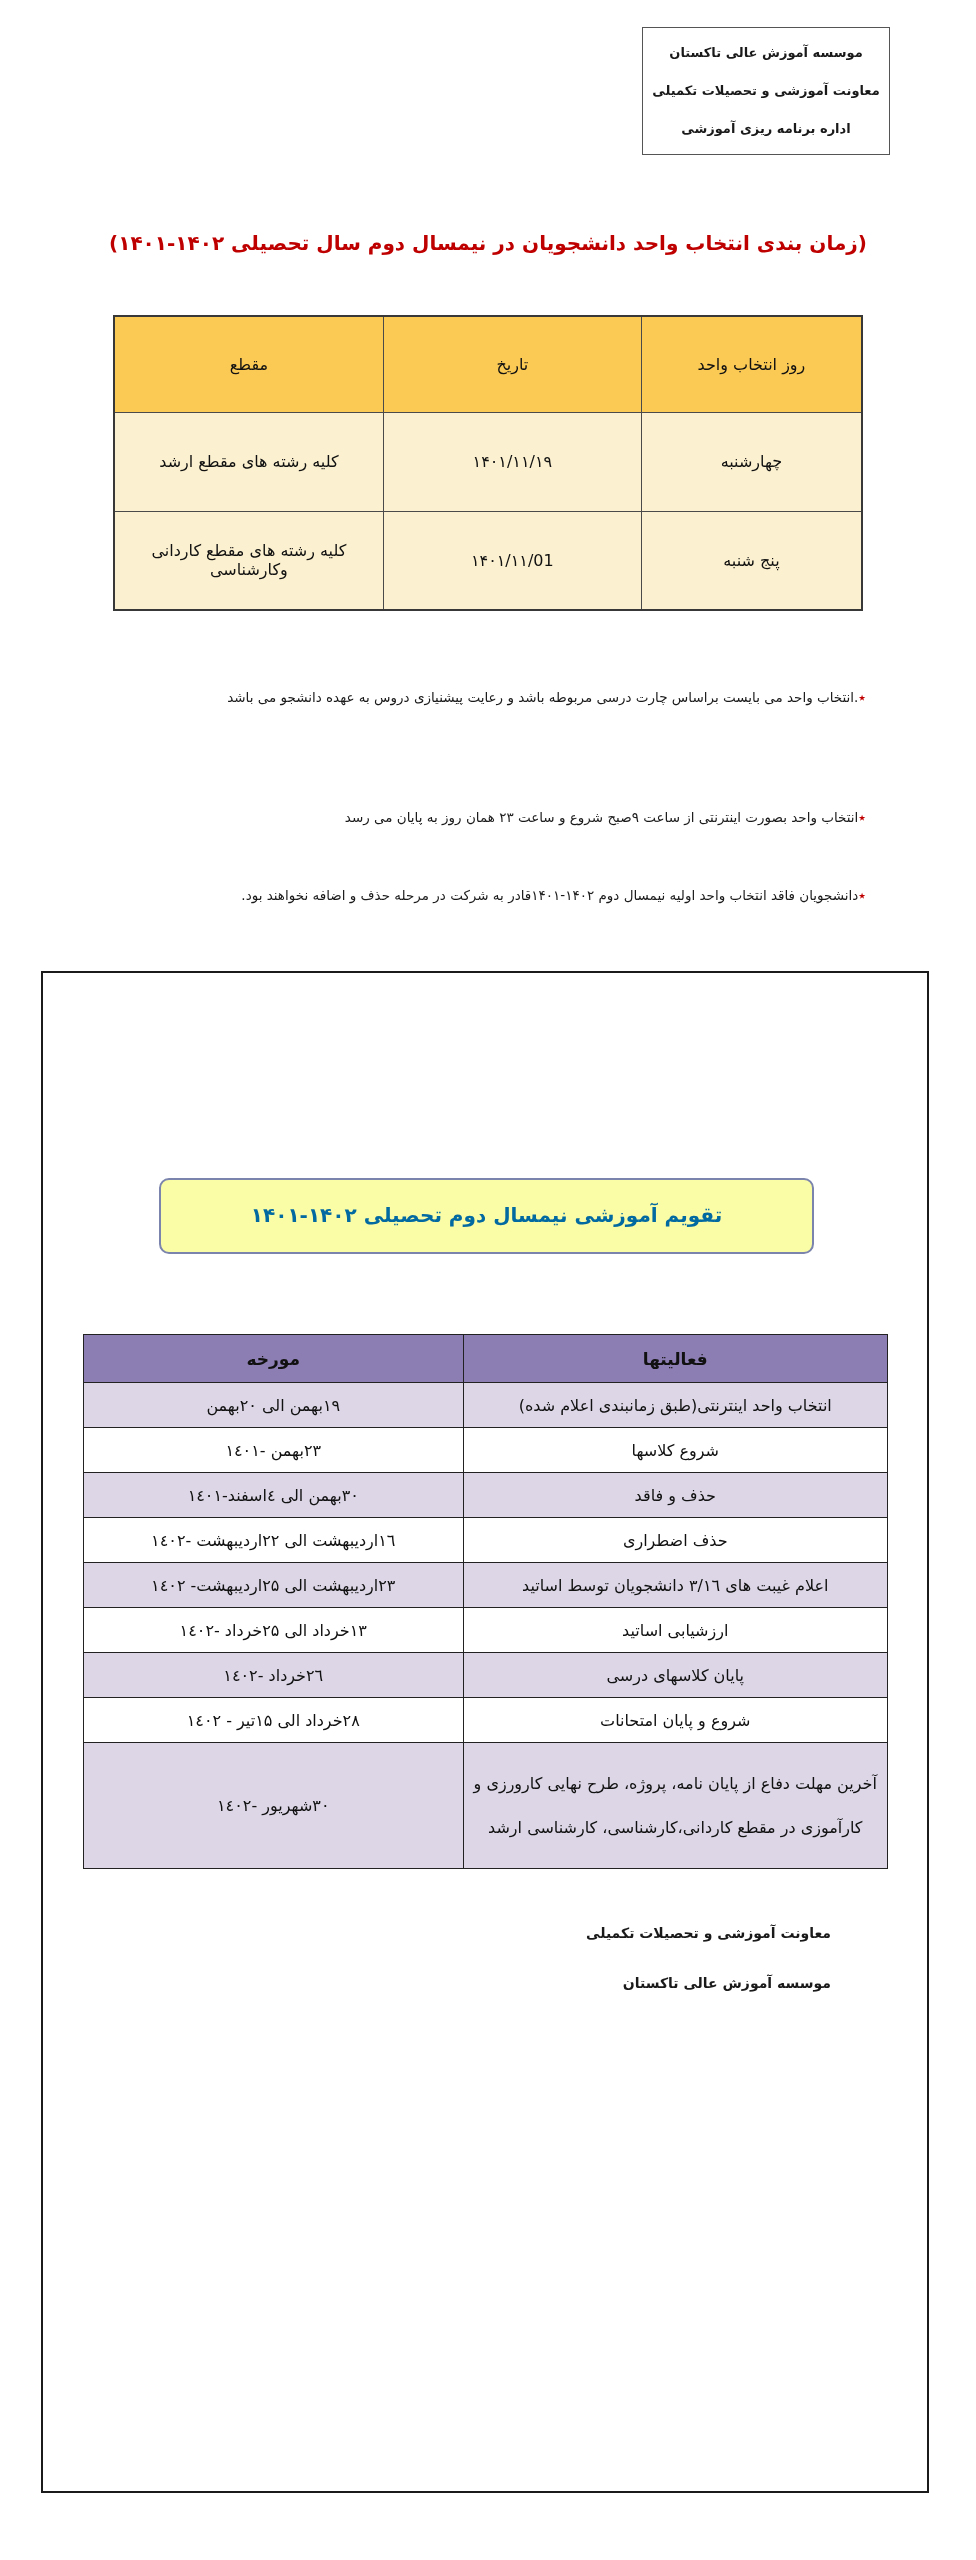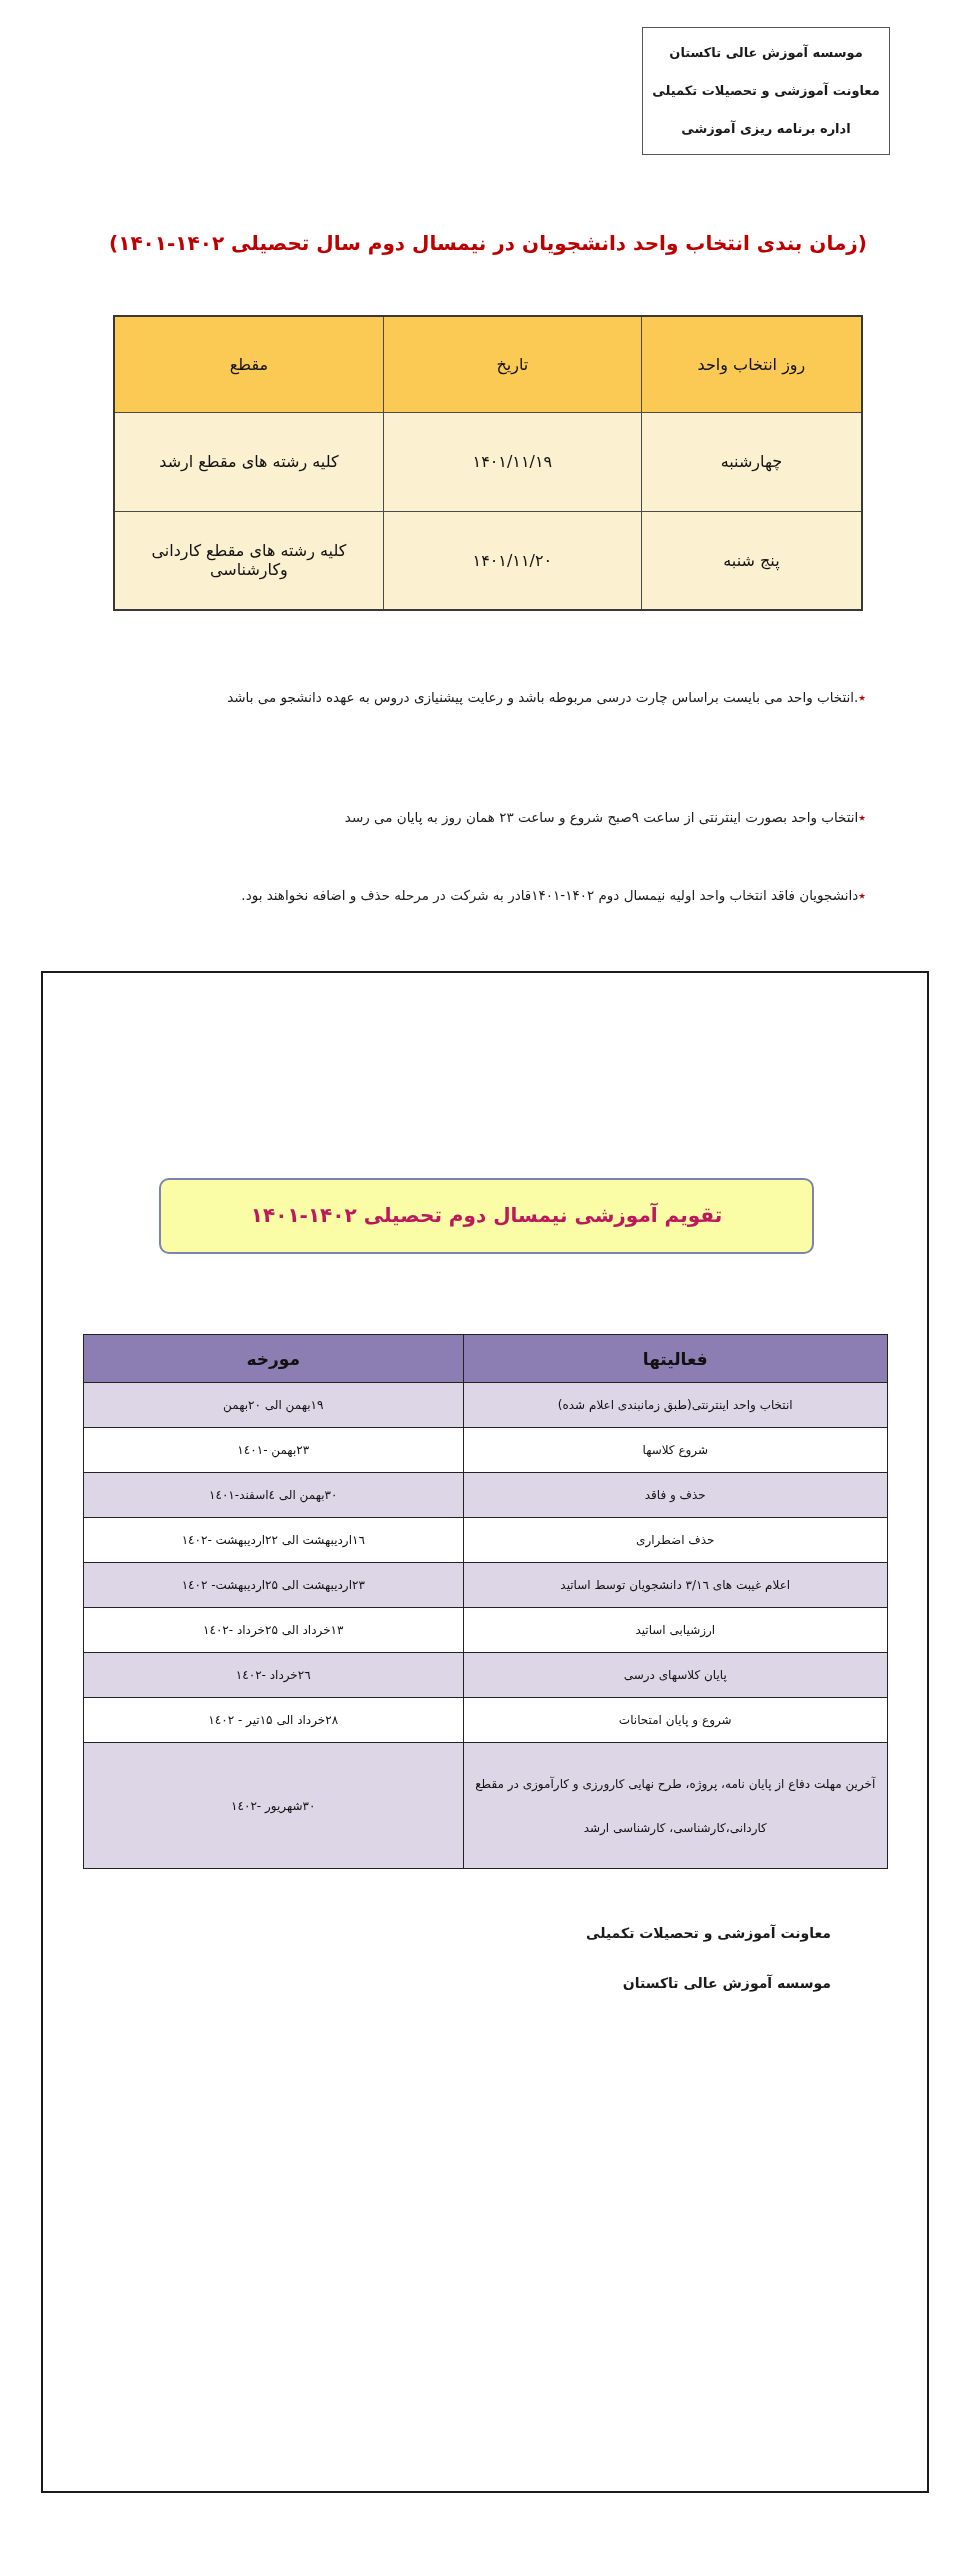--- a/index.html
+++ b/index.html
@@ -43,30 +43,30 @@
   .bullet-marker{color:#c00000;font-weight:bold;font-size:14px;}
   
   .calendar-box{
     width:888px;height:1522px;margin:66px 47px 0 41px;
     border:2px solid #1b1b1b;box-sizing:border-box;background:#fff;
   }
   .calendar-title{
     width:655px;height:76px;margin:205px auto 0 auto;margin-right:113px;
     background:#fbfca6;border:2px solid #7b84ac;border-radius:10px;
     box-sizing:border-box;text-align:center;line-height:70px;
-    font-size:20px;font-weight:bold;color:#be185d;
+    font-size:20px;font-weight:bold;color:#0369a1;
   }
   
   .calendar-table{
     width:805px;margin:80px 39px 0 auto;
     border-collapse:collapse;direction:rtl;table-layout:fixed;border:1px solid #222;
   }
   .calendar-table th,.calendar-table td{
     border:1px solid #222;text-align:center;vertical-align:middle;
-    padding:2px 8px;box-sizing:border-box;font-size:12px;color:#111;
+    padding:2px 8px;box-sizing:border-box;font-size:16px;color:#111;
   }
   .calendar-table th{background:#8c7eb2;font-weight:bold;font-size:17px;height:48px;}
   .calendar-table td{height:45px;background:#ffffff;}
   .calendar-table tr.alt td{background:#dcd6e6;}
   .calendar-table tr.tall td{height:126px;line-height:44px;}
   .col-activity{width:52.8%;} .col-when{width:47.2%;}
   
   .calendar-footer{
     width:290px;margin:54px 96px 0 0;direction:rtl;text-align:right;
   }
@@ -96,21 +96,21 @@
     <th>تاریخ</th>
     <th>مقطع</th>
   </tr>
   <tr>
     <td>چهارشنبه</td>
     <td>۱۴۰۱/۱۱/۱۹</td>
     <td>کلیه رشته های مقطع ارشد</td>
   </tr>
   <tr>
     <td>پنج شنبه</td>
-    <td>۱۴۰۱/۱۱/۲۰</td>
+    <td>۱۴۰۱/۱۱/01</td>
     <td>کلیه رشته های مقطع کاردانی وکارشناسی</td>
   </tr>
 </tbody>
   </table>
 
 <div class="info">
   <p class="info-item i1"><span class="bullet-marker">٭</span><span>.انتخاب واحد می بایست براساس چارت درسی مربوطه باشد و رعایت پیشنیازی دروس به عهده دانشجو می باشد</span></p>
   <p class="info-item i2"><span class="bullet-marker">٭</span><span>انتخاب واحد بصورت اینترنتی از ساعت ۹صبح  شروع و ساعت ۲۳ همان روز به پایان می رسد</span></p>
   <p class="info-item i3"><span class="bullet-marker">٭</span><span>دانشجویان فاقد انتخاب واحد اولیه نیمسال دوم ۱۴۰۲-۱۴۰۱قادر به شرکت در مرحله حذف و اضافه نخواهند بود.</span></p>
 </div>

